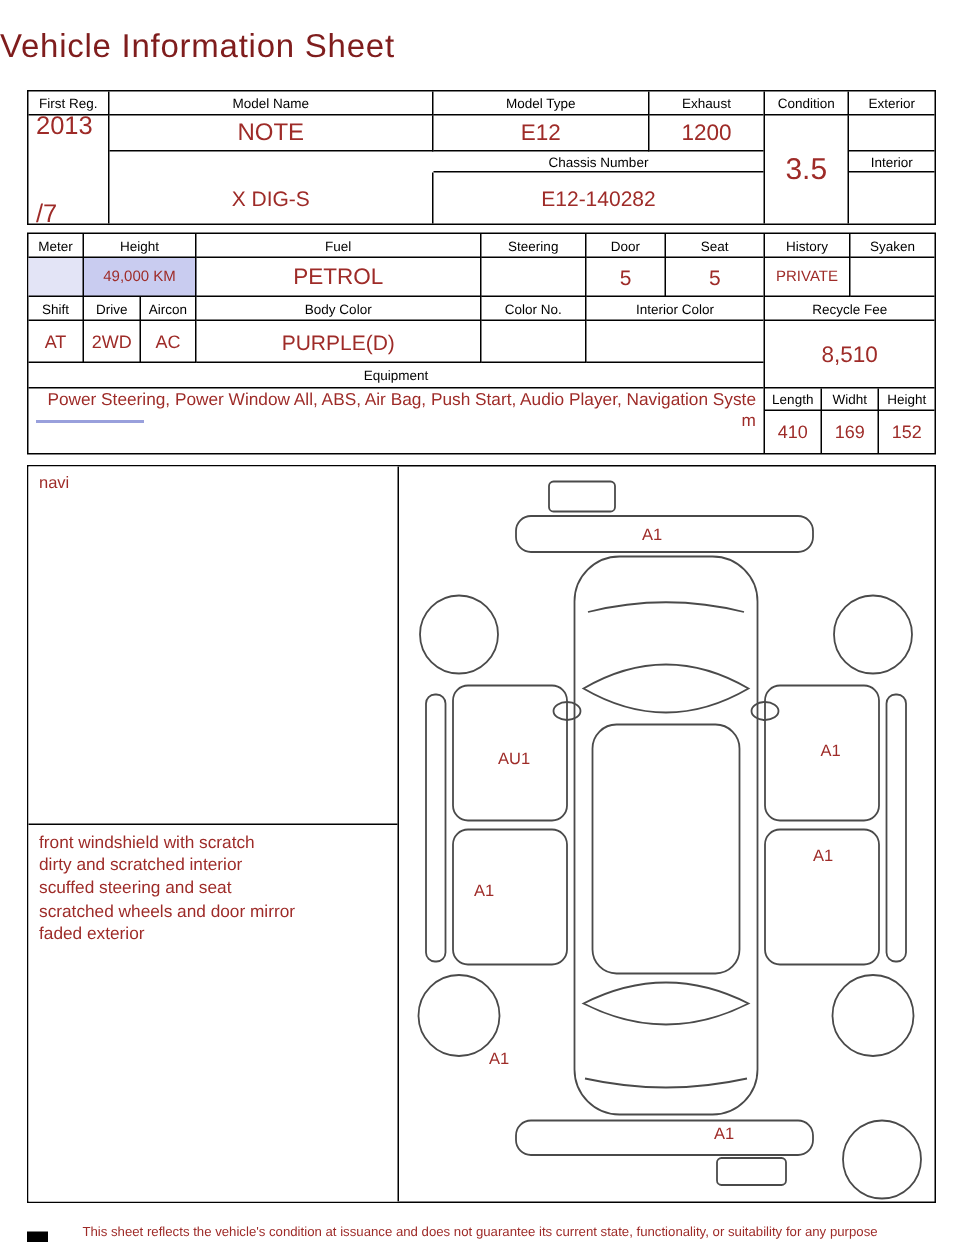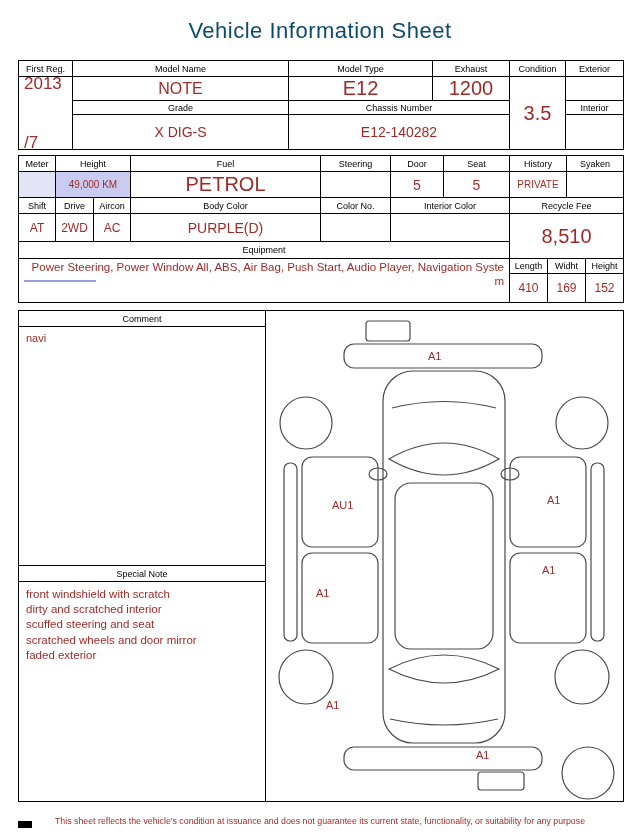--- a/index.html
+++ b/index.html
@@ -1,39 +1,39 @@
 <!DOCTYPE html>
 <html><head>
 <meta charset="utf-8">
 <style>
   html,body{margin:0;padding:0;background:#fff;}
   body{--accent:#9e2b28;}
   .sheet{position:relative;width:640px;height:835px;background:#fff;
          font-family:"Liberation Sans",sans-serif;color:#000;overflow:hidden;}
-  .title{position:absolute;top:18px;left:0;width:100%;text-align:center;
-         font-size:22px;letter-spacing:.5px;color:#0c4a6e;}
+  .title{position:absolute;top:18px;left:0;width:100%;text-align:left;
+         font-size:22px;letter-spacing:.5px;color:#7f1d1d;}
   .block{position:absolute;border:1px solid #000;box-sizing:border-box;display:flex;background:#fff;}
   .b1{top:60px;left:18px;width:606px;height:90px;}
   .b2{top:155px;left:18px;width:606px;height:148px;}
   .bm{top:310px;left:18px;width:606px;height:492px;}
   .g{display:grid;box-sizing:border-box;}
   .b1l{grid-template-columns:54px 216px 144px 76px;grid-template-rows:16px 24px 14px 34px;width:490px;}
   .b1r{grid-template-columns:56px 57px;grid-template-rows:16px 24px 14px 34px;width:114px;border-left:1px solid #000;}
   .b2l{grid-template-columns:37px 38px 37px 190px 70px 53px 65px;
        grid-template-rows:16px 26px 16px 28px 17px 43px;width:490px;}
   .b2r{grid-template-columns:38px 19px 19px 37px;grid-template-rows:16px 26px 16px 45px 15px 28px;
        width:114px;border-left:1px solid #000;}
   .cell{border-right:1px solid #000;border-bottom:1px solid #000;box-sizing:border-box;
         display:flex;align-items:center;justify-content:center;overflow:hidden;}
   .nr{border-right:none;}
   .nb{border-bottom:none;gap:41px;}
   .hdr{font-size:9px;color:#000;}
   .val{color:var(--accent);}
   .f10{font-size:10px;}.f11{font-size:10px;}.f12{font-size:12px;}
-  .f14{font-size:14px;}.f15{font-size:20px;}.f16{font-size:16px;}.f20{font-size:20px;}
+  .f14{font-size:14px;}.f15{font-size:15px;}.f16{font-size:16px;}.f20{font-size:20px;}
   .frv{flex-direction:column;align-items:flex-start;justify-content:center;
        padding-left:5px;font-size:17px;line-height:1.05;}
   .hl1{background:#e3e4f6;}
   .hl2{background:#c9ccf0;}
   .eq{display:block;padding:2px 5px;font-size:11.5px;line-height:1.2;
       text-align:right;word-break:break-all;}
   .main-left{width:247px;border-right:1px solid #000;box-sizing:border-box;
              display:flex;flex-direction:column;background:#fff;}
   .panel-hdr{height:16px;border-bottom:1px solid #000;display:flex;align-items:center;
              justify-content:center;font-size:9px;flex:none;box-sizing:border-box;}
@@ -66,21 +66,20 @@
       <div class="cell hdr nr" style="grid-column:4;grid-row:1">Exhaust</div>
 
       <div class="cell val frv nb" style="grid-column:1;grid-row:2 / span 3">
         <span>2013</span>
         <span>/7</span>
       </div>
       <div class="cell val f16" style="grid-column:2;grid-row:2">NOTE</div>
       <div class="cell val f15" style="grid-column:3;grid-row:2">E12</div>
       <div class="cell val f15 nr" style="grid-column:4;grid-row:2">1200</div>
 
-      <div class="cell hdr" style="grid-column:2;grid-row:3">Grade</div>
       <div class="cell val f14 nb" style="grid-column:2;grid-row:4">X DIG-S</div>
 
       <div class="cell hdr nr" style="grid-column:3 / span 2;grid-row:3">Chassis Number</div>
       <div class="cell val f14 nr nb" style="grid-column:3 / span 2;grid-row:4">E12-140282</div>
     </div>
     <div class="g b1r">
       <div class="cell hdr" style="grid-column:1;grid-row:1">Condition</div>
       <div class="cell hdr nr" style="grid-column:2;grid-row:1">Exterior</div>
       <div class="cell val f20 nb" style="grid-column:1;grid-row:2 / span 3">3.5</div>
       <div class="cell val nr" style="grid-column:2;grid-row:2"></div>
@@ -135,23 +134,21 @@
       <div class="cell hdr" style="grid-column:2 / span 2;grid-row:5">Widht</div>
       <div class="cell hdr nr" style="grid-column:4;grid-row:5">Height</div>
       <div class="cell val f12 nb" style="grid-column:1;grid-row:6">410</div>
       <div class="cell val f12 nb" style="grid-column:2 / span 2;grid-row:6">169</div>
       <div class="cell val f12 nr nb" style="grid-column:4;grid-row:6">152</div>
     </div>
   </div>
 
   <div class="block bm">
     <div class="main-left">
-      <div class="panel-hdr">Comment</div>
       <div class="comment-body">navi</div>
-      <div class="panel-hdr">Special Note</div>
       <div class="special-body">front windshield with scratch
 dirty and scratched interior
 scuffed steering and seat
 scratched wheels and door mirror
 faded exterior</div>
     </div>
     <div class="main-right">
       <svg class="diag" width="357" height="490" viewBox="0 0 357 490">
 
         <rect class="ln" x="100" y="10" width="44" height="20" rx="3"></rect>

